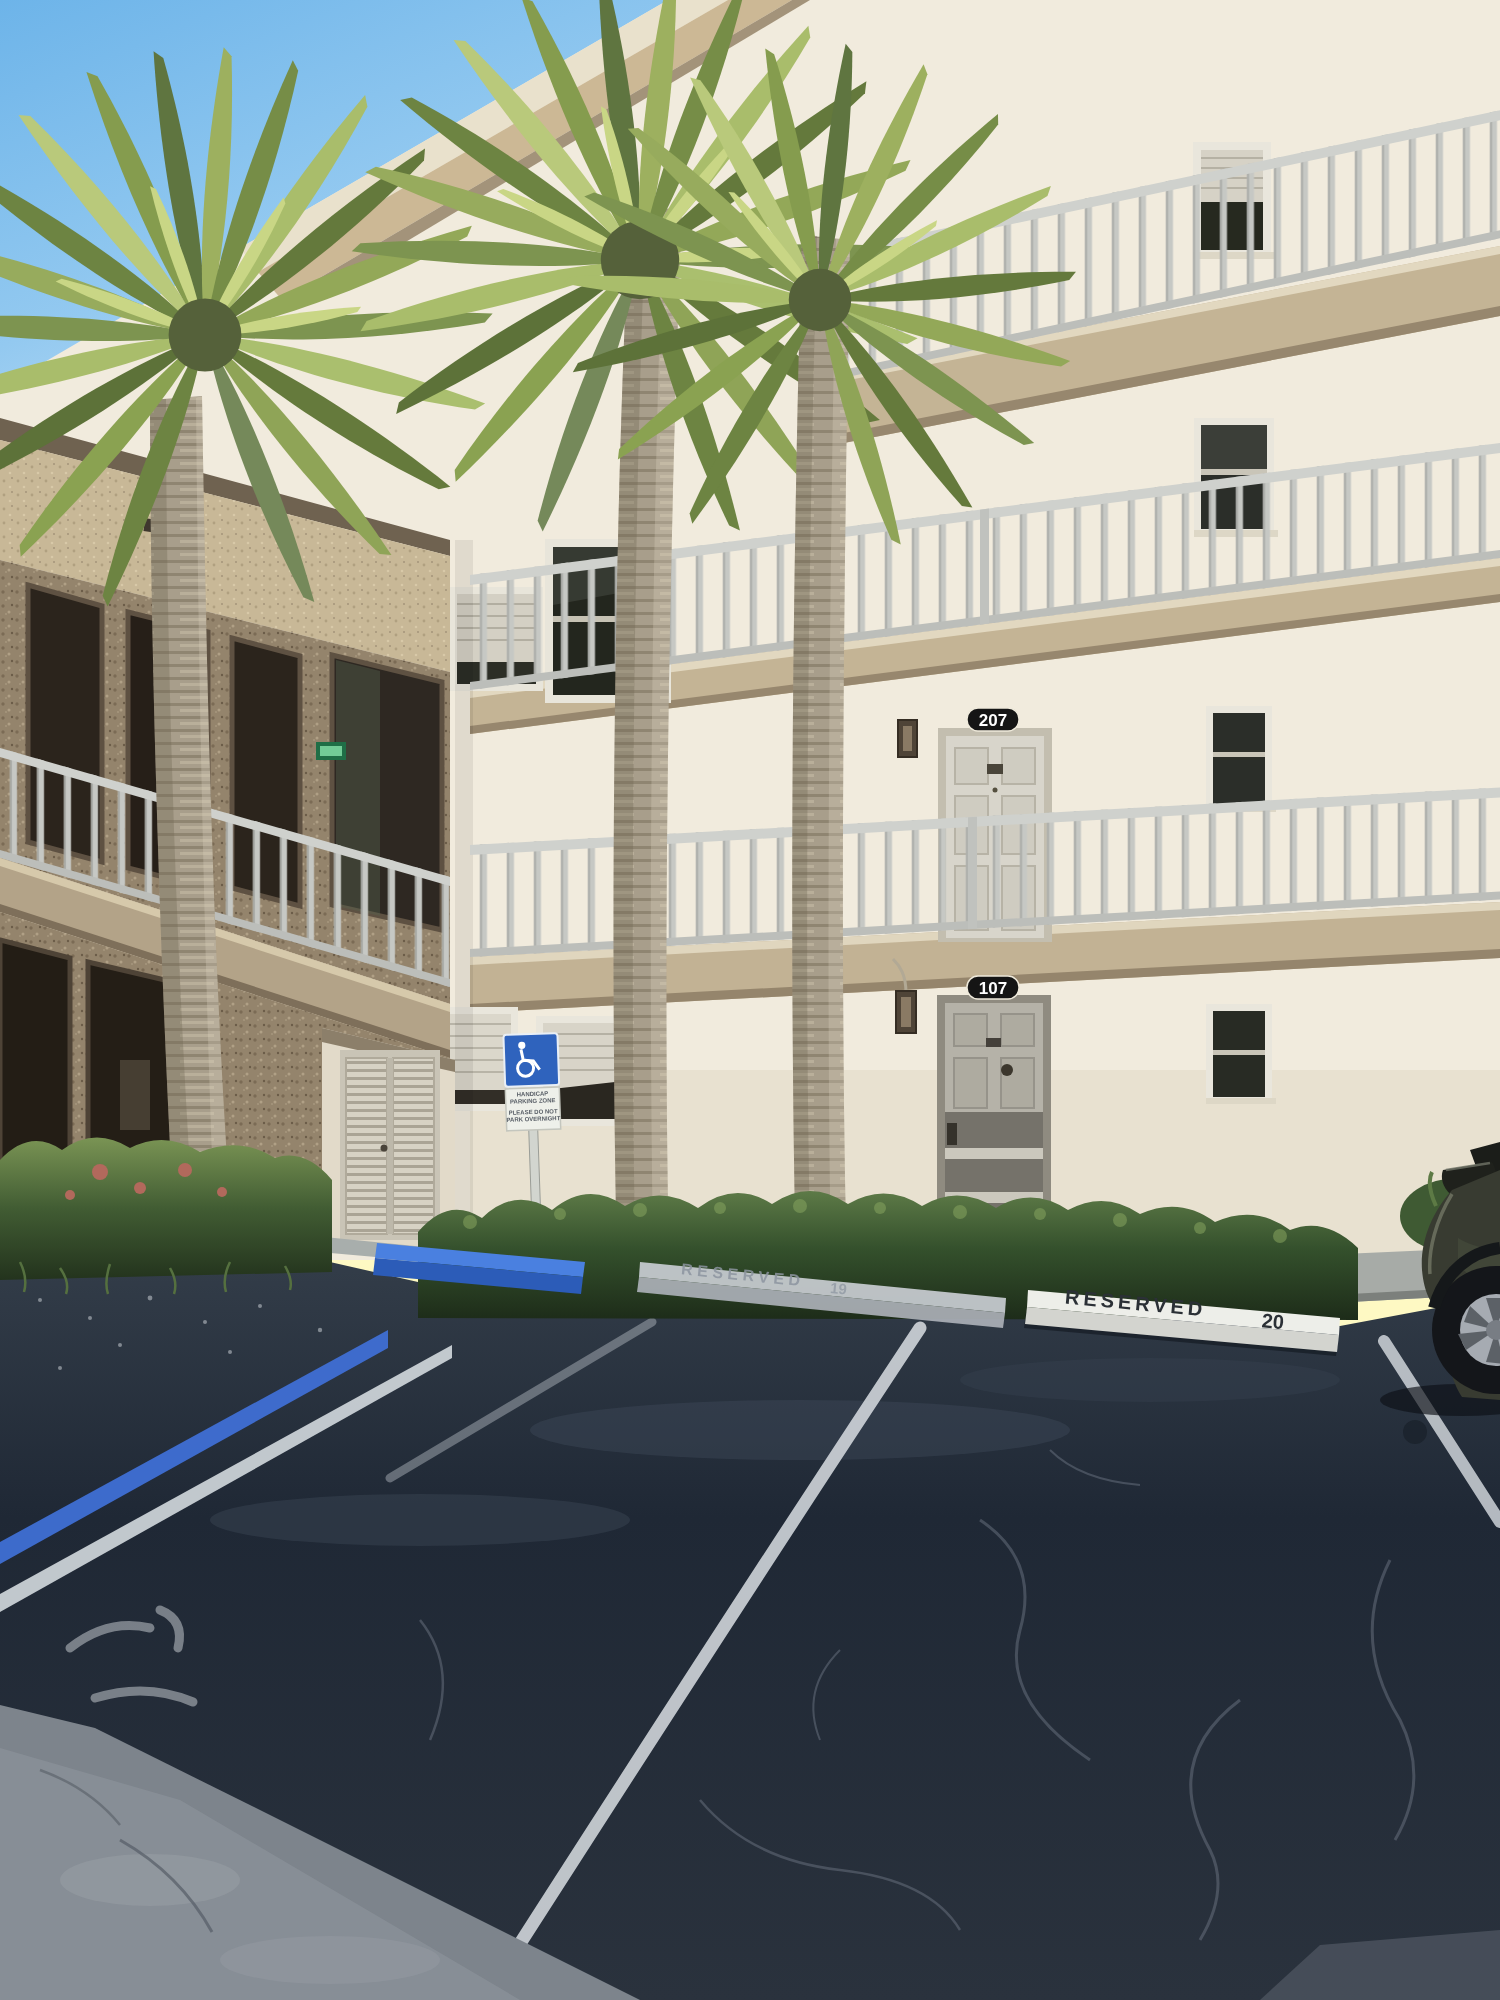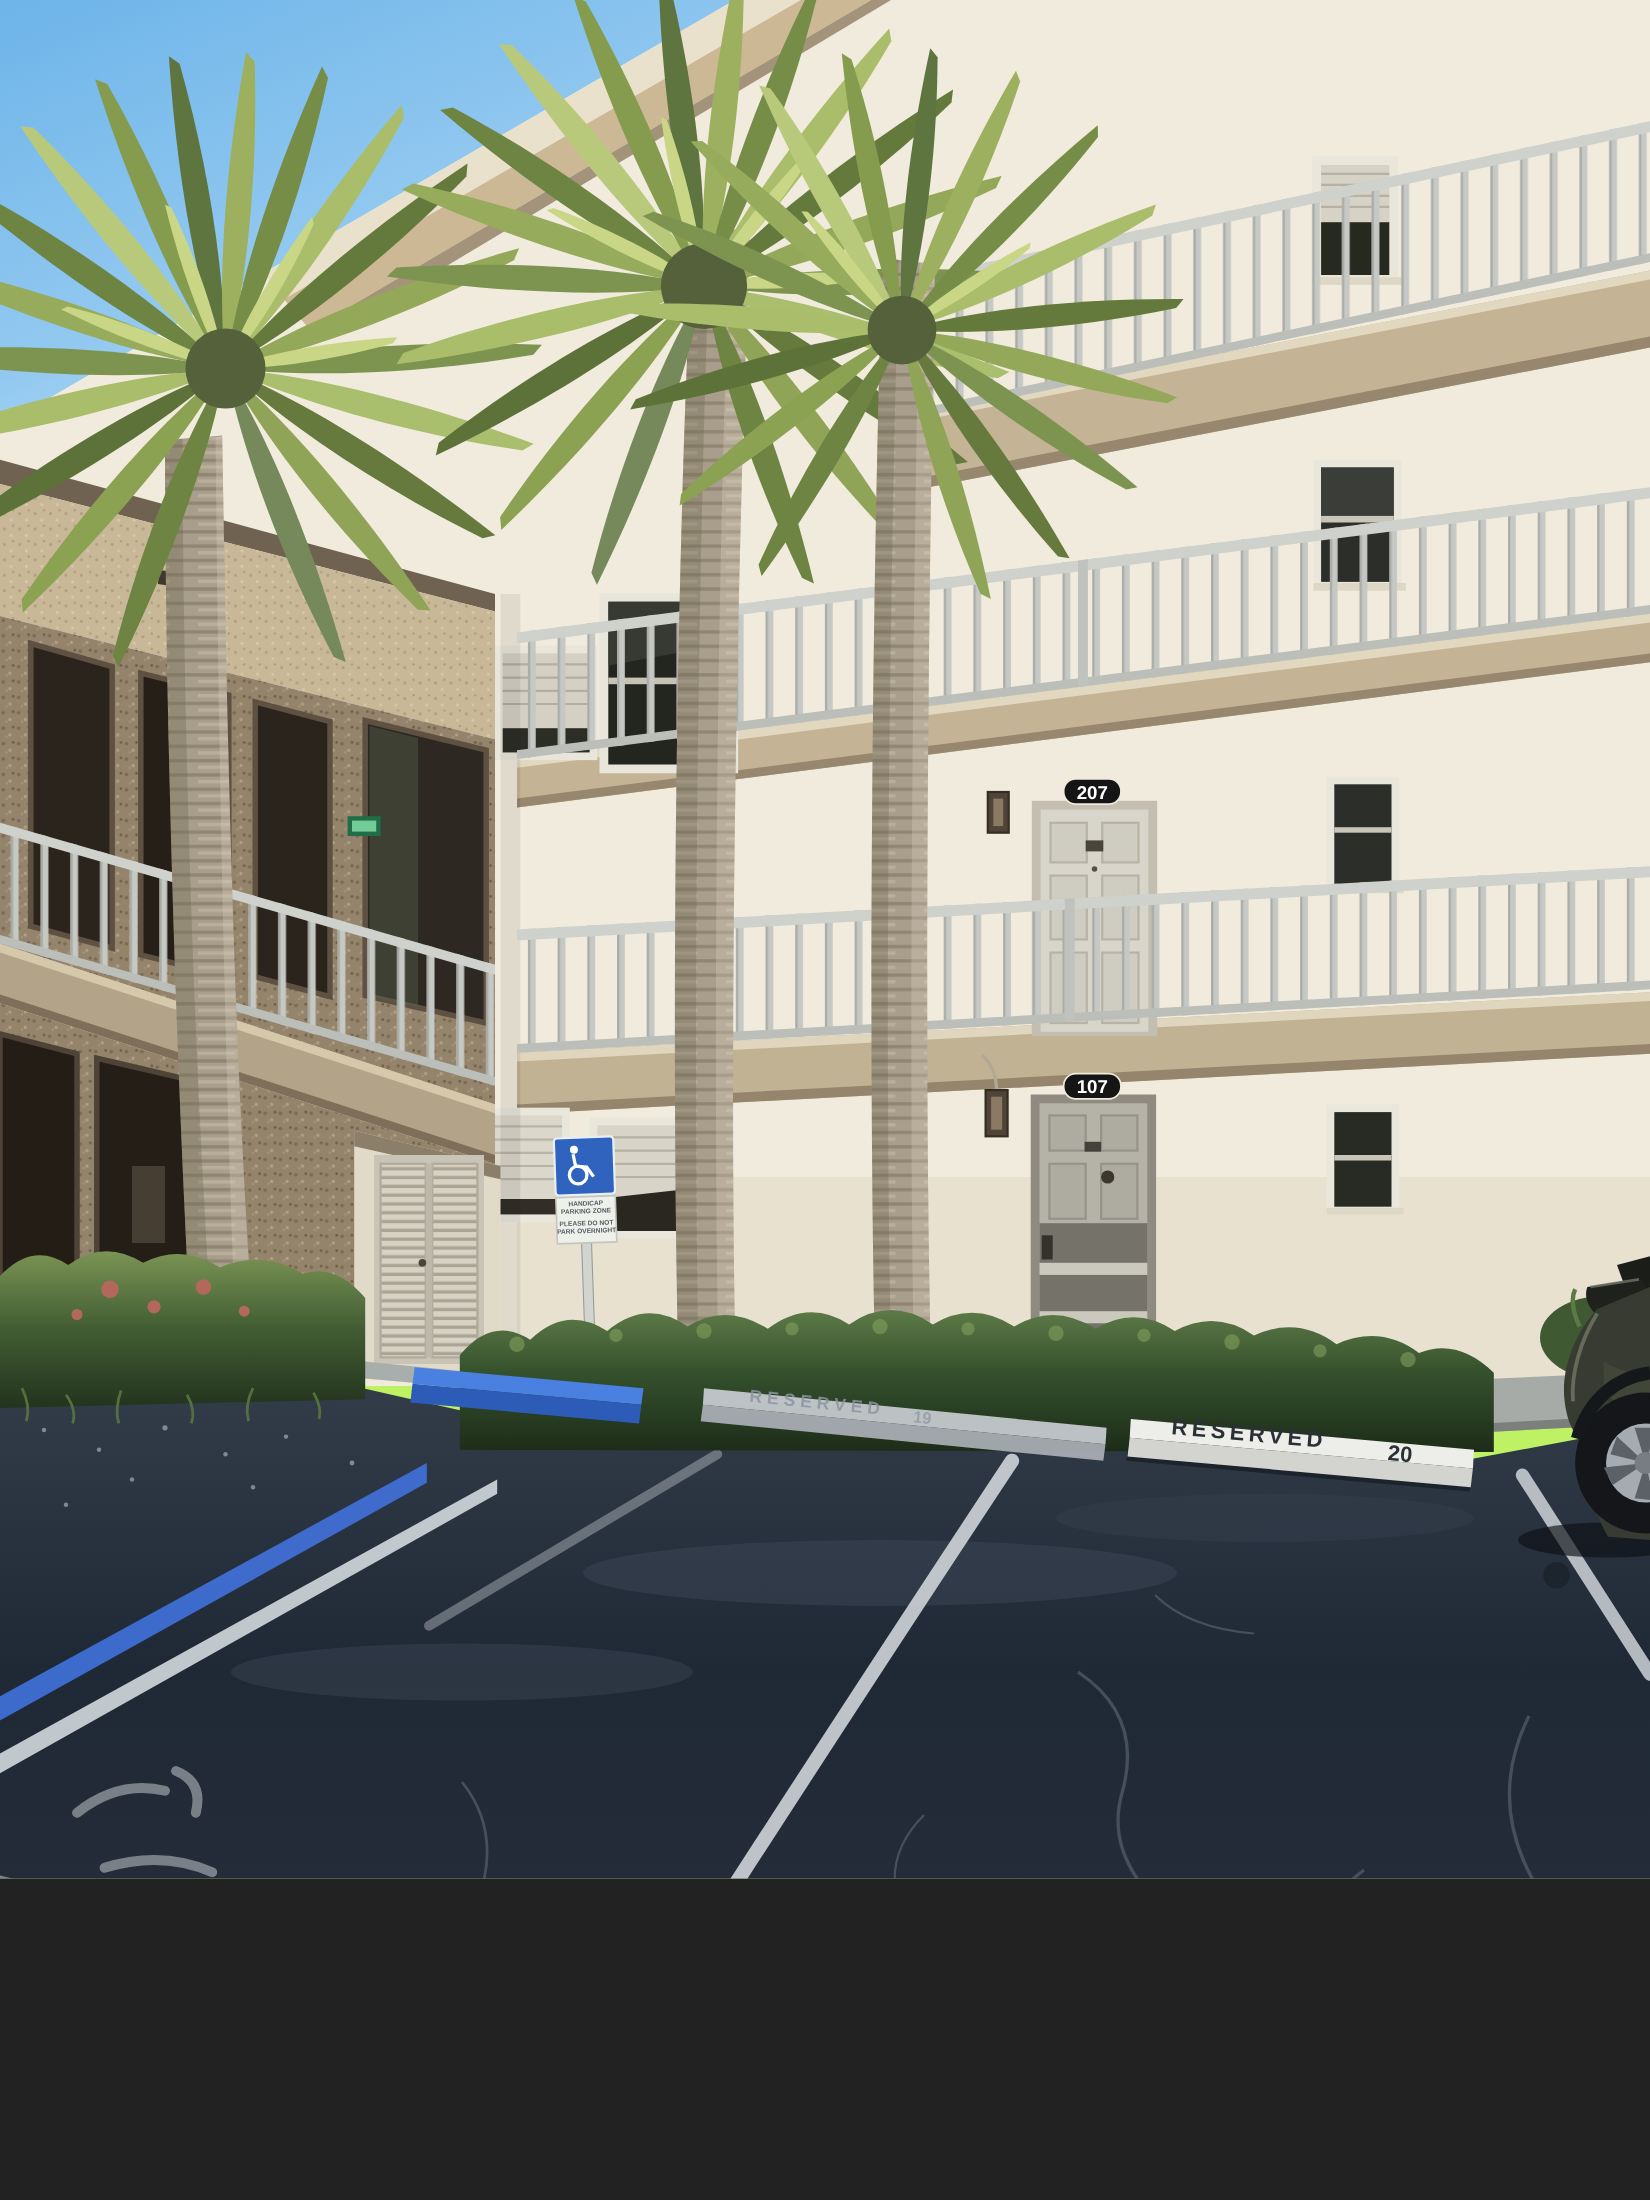--- a/index.html
+++ b/index.html
@@ -1,16 +1,16 @@
 <!DOCTYPE html>
 <html><head>
 <meta charset="utf-8">
 <style>
   html,body{margin:0;padding:0;background:#222;}
-  .scene{position:relative;width:1500px;height:1708px;overflow:hidden;background:#bef264;
+  .scene{position:relative;width:1500px;height:2000px;overflow:hidden;background:#fef9c3;
          font-family:"Liberation Sans",sans-serif;}
   svg{display:block}
   text{font-family:"Liberation Sans",sans-serif;}
   .curb-txt{font-weight:bold;}
   .plaque-txt{font-weight:bold;fill:#ffffff;}
   .sign-txt{fill:#5a6068;font-weight:bold;}
 </style>
 </head>
 <body>
 

